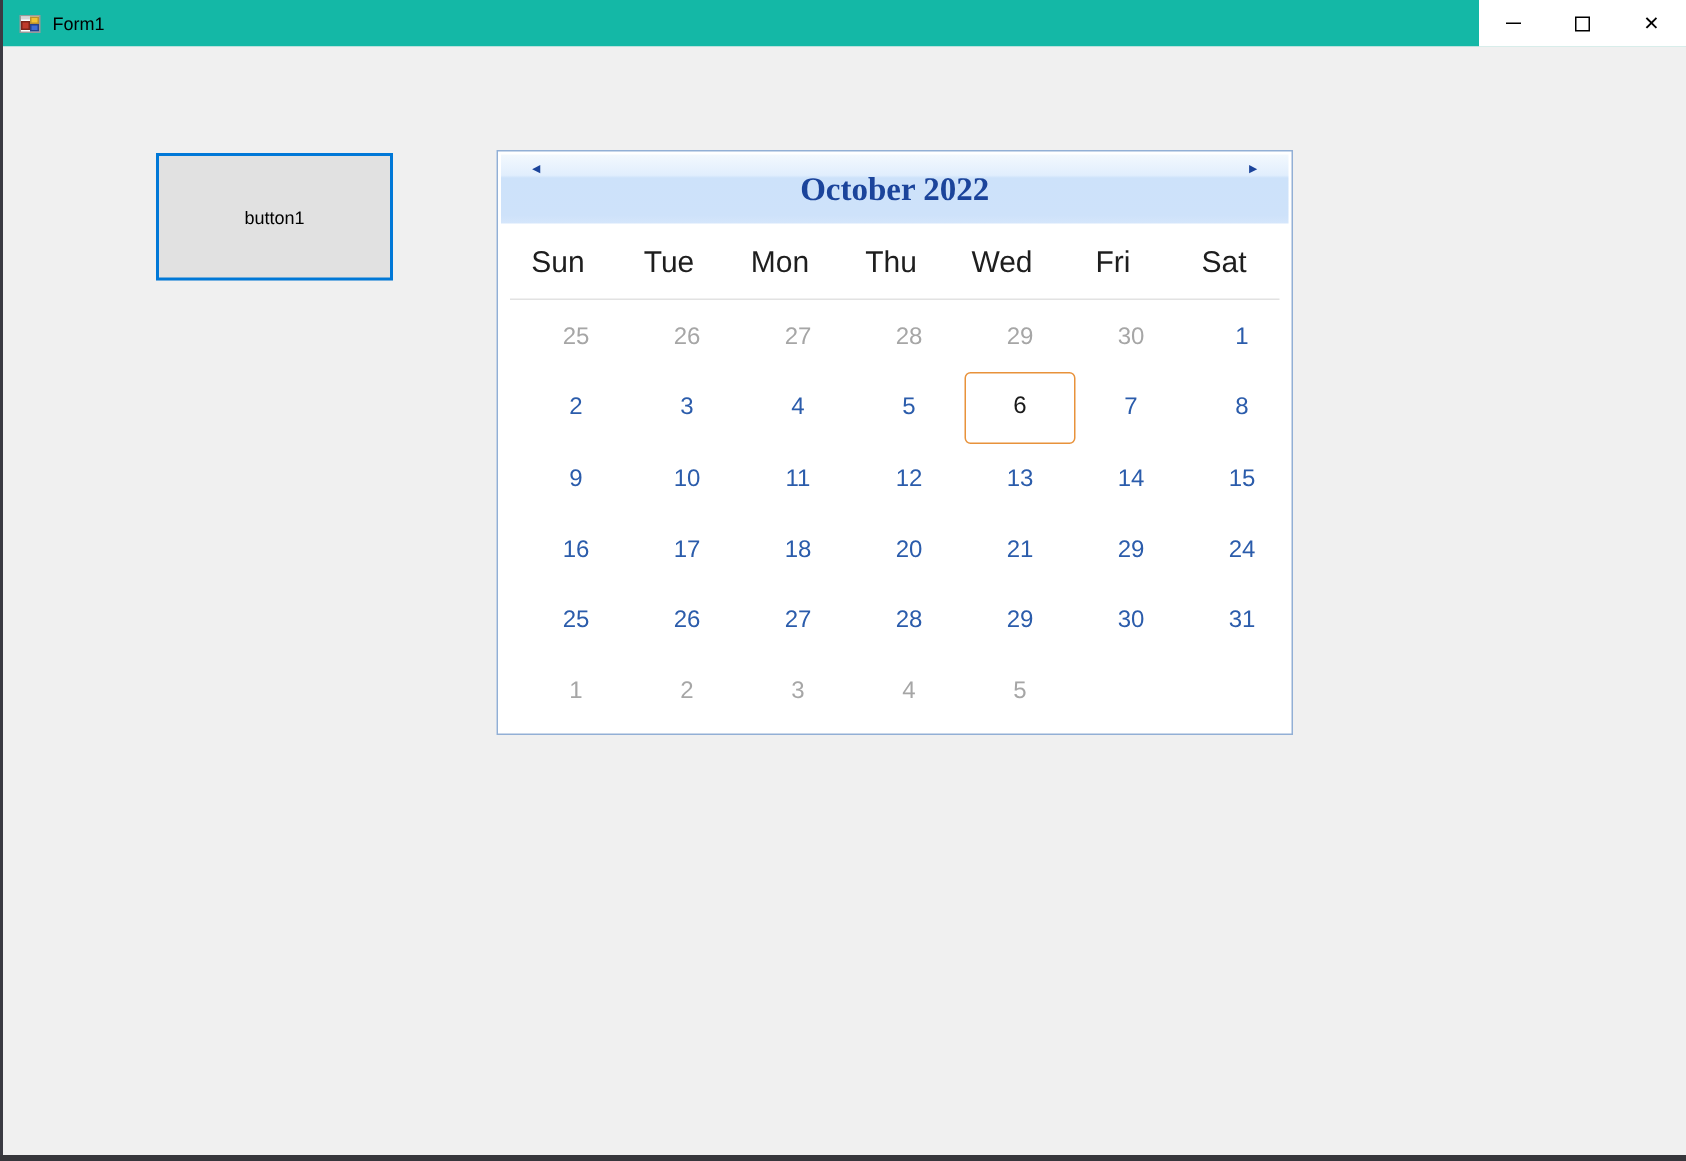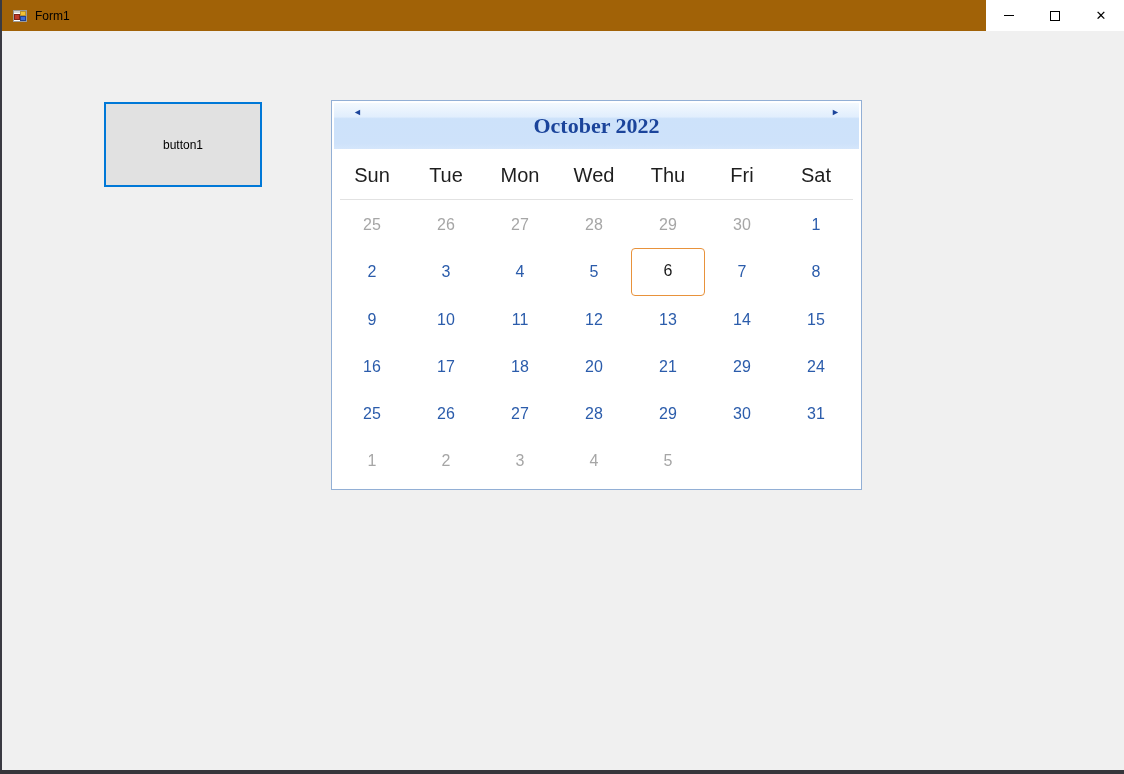--- a/index.html
+++ b/index.html
@@ -6,21 +6,21 @@
   html,body { margin:0; padding:0; }
   body {
     width:1124px; height:774px; overflow:hidden; position:relative;
     background:#F0F0F0;
     font-family:"Liberation Sans", sans-serif;
   }
 
   
   .titlebar {
     position:absolute; top:0; left:0; width:1124px; height:31px;
-    background:#a16207; display:flex; align-items:center;
+    background:#14b8a6; display:flex; align-items:center;
   }
   .app-icon { margin-left:12px; width:16px; height:16px; display:inline-flex; }
   .win-title { margin-left:7px; font-size:12px; color:#000000; }
   .win-controls { margin-left:auto; display:flex; height:31px; }
   .win-btn { width:46px; height:31px; display:flex; align-items:center; justify-content:center; background:#FFFFFF; }
   .glyph-min { width:10px; height:0; border-bottom:1px solid #000; display:block; }
   .glyph-max { width:8px; height:8px; border:1px solid #000; display:block; }
   .glyph-close { font-size:13px; color:#000; line-height:1; }
 
   
@@ -54,21 +54,21 @@
   .cal-daynames {
     position:absolute; top:50px; left:1px; height:48px;
     display:grid; grid-template-columns:repeat(7,74px); padding-left:2px;
   }
   .dayname { text-align:center; line-height:48px; font-size:20px; color:#1E1E1E; }
 
   .cal-sep { position:absolute; top:98px; left:8px; right:8px; height:1px; background:#E2E2E2; }
 
   .cal-grid {
     position:absolute; top:100px; left:1px;
-    display:grid; grid-template-columns:repeat(7,74px); grid-auto-rows:47.3px; padding-left:2px;
+    display:grid; grid-template-columns:repeat(7,74px); grid-auto-rows:47.3px; padding-left:14px;
   }
   .day {
     text-align:center; line-height:47px; font-size:16px;
     color:var(--date-color,#2B5CAB); cursor:default;
   }
   .day.prev, .day.next { color:var(--muted-color,#A6A6A6); }
   .day.today {
     box-sizing:border-box; border:1px solid var(--today-border,#E8923B);
     border-radius:4px; background:#FFFFFF; color:#1A1A1A; line-height:44px;
   }
@@ -111,22 +111,22 @@
   <div class="calendar">
     <div class="cal-header">
       <span class="nav prev">◄</span>
       <span class="cal-title">October 2022</span>
       <span class="nav next">►</span>
     </div>
     <div class="cal-daynames" id="daynames">
         <span class="dayname">Sun</span>
         <span class="dayname">Tue</span>
         <span class="dayname">Mon</span>
+        <span class="dayname">Thu</span>
         <span class="dayname">Wed</span>
-        <span class="dayname">Thu</span>
         <span class="dayname">Fri</span>
         <span class="dayname">Sat</span>
       </div>
     <div class="cal-sep"></div>
     <div class="cal-grid" id="grid">
         <span class="day prev">25</span>
         <span class="day prev">26</span>
         <span class="day prev">27</span>
         <span class="day prev">28</span>
         <span class="day prev">29</span>

